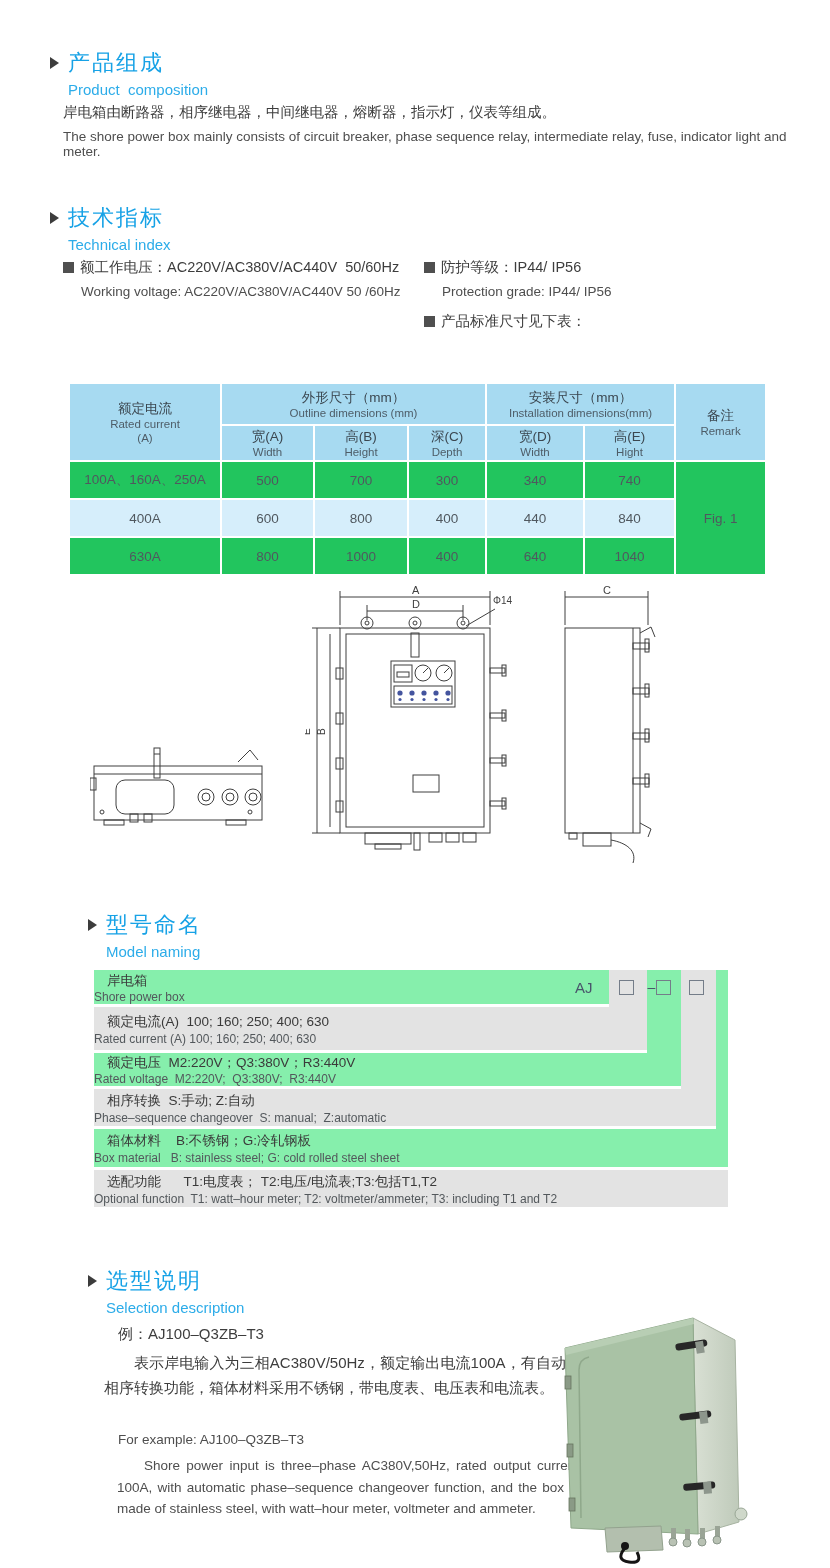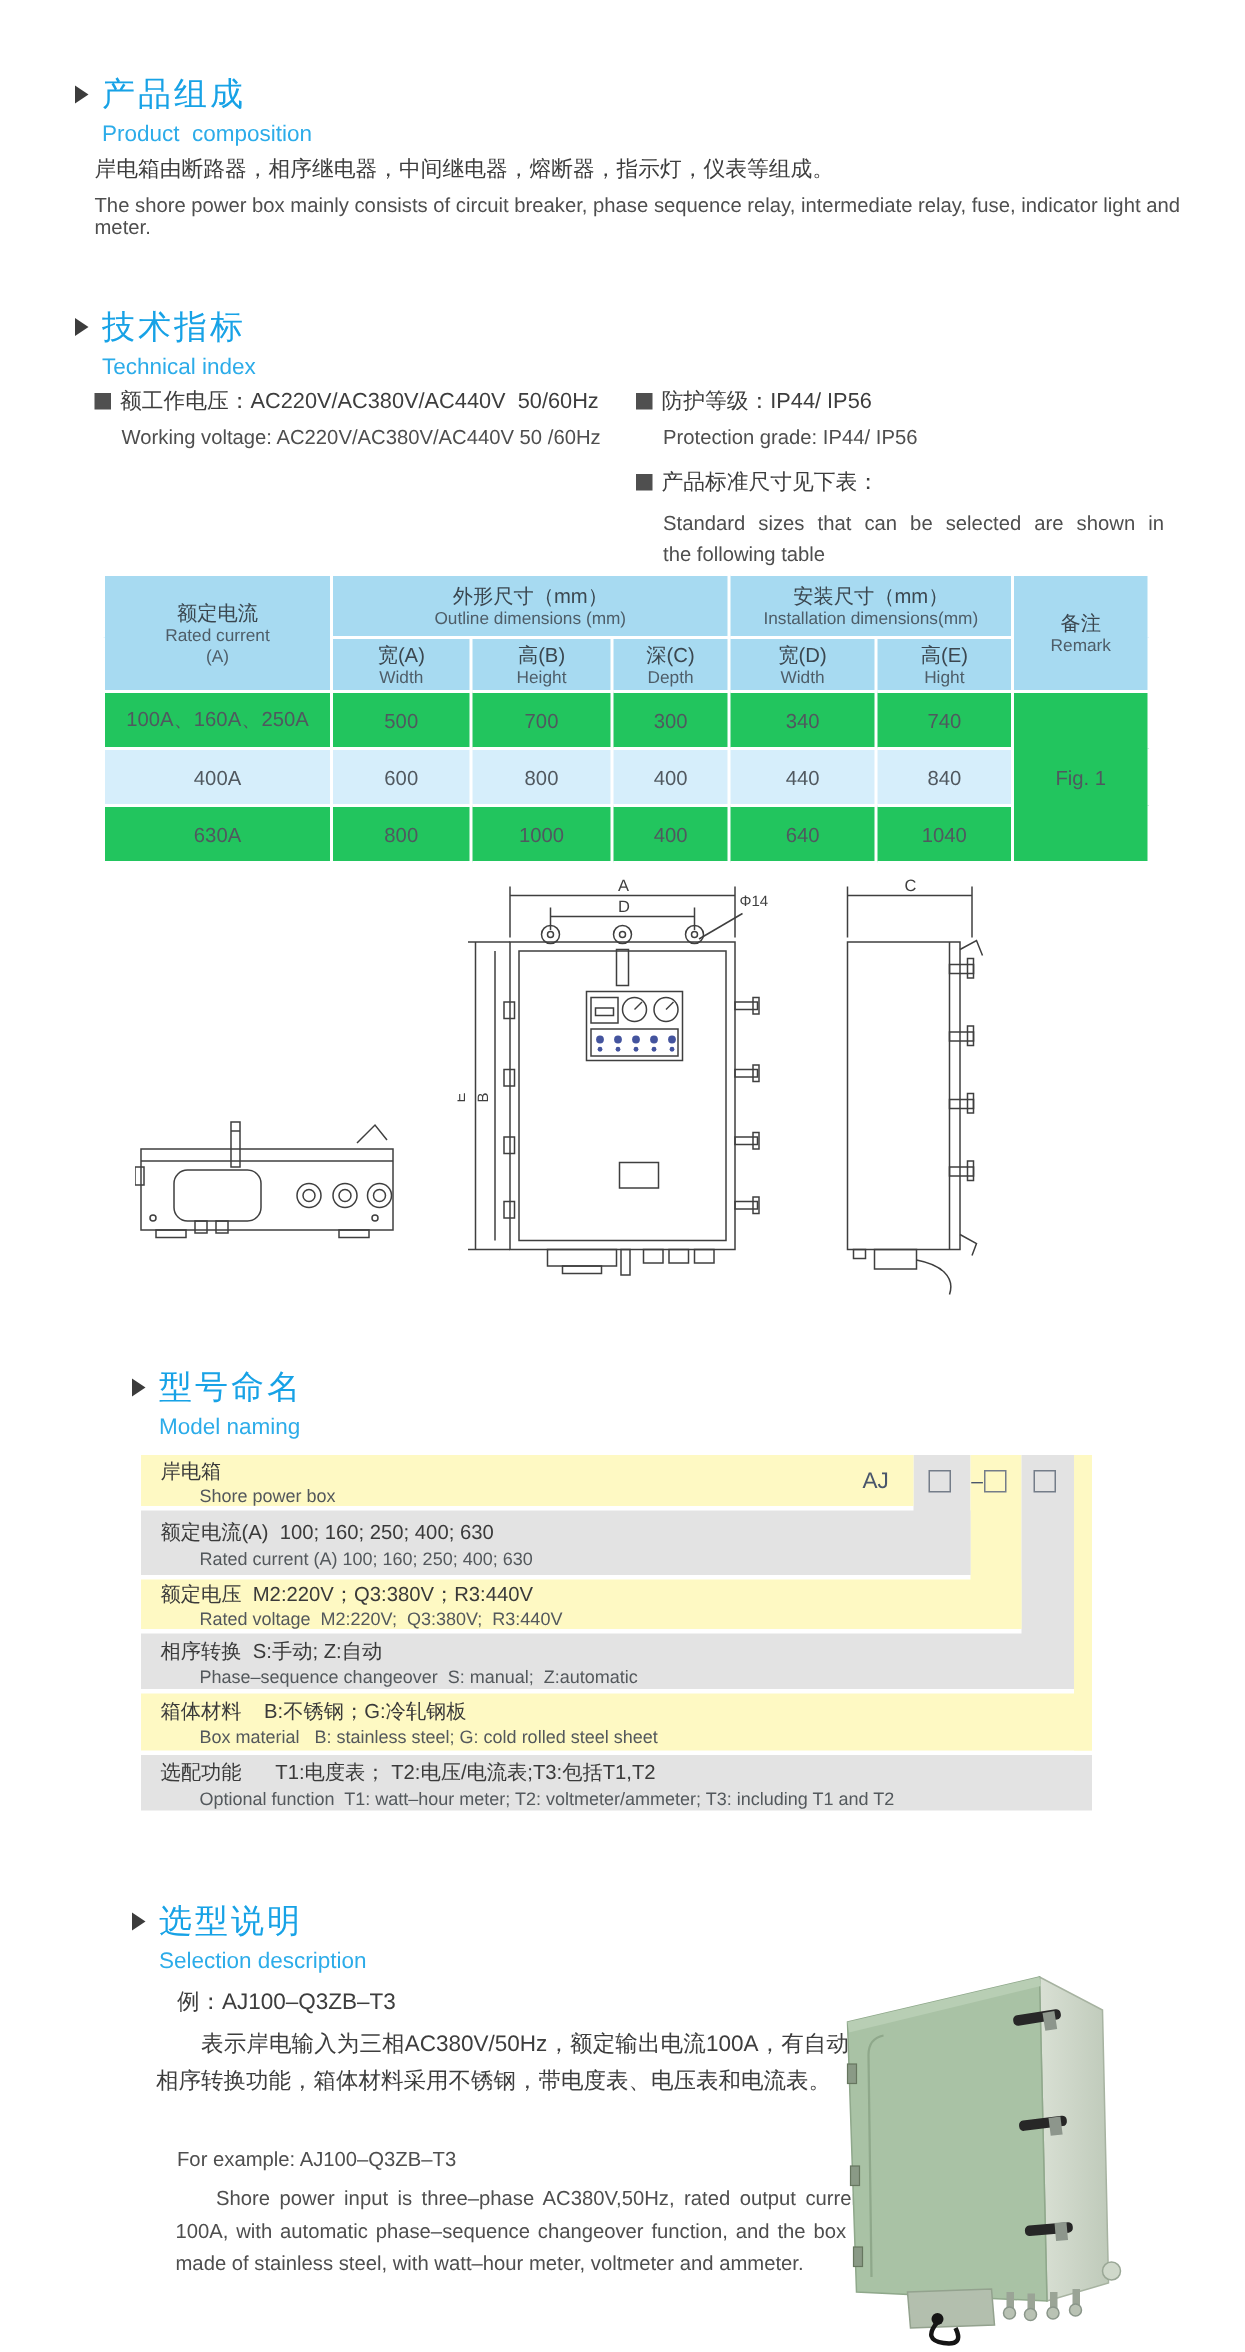--- a/index.html
+++ b/index.html
@@ -22,24 +22,24 @@
   table.dims{border-collapse:collapse;table-layout:fixed;width:697px;}
   .dims th,.dims td{border:2px solid #ffffff;text-align:center;vertical-align:middle;padding:0;font-weight:normal;}
   .dims thead th{background:#a7daf1;}
   .th-zh{font-size:13.5px;color:#3b4750;line-height:17px;}
   .th-en{font-size:11.5px;color:#4e5d68;line-height:14px;}
   .dims td{font-size:13.5px;color:#50585f;}
   .rowA{background:#22c55e;}
   .rowB{background:#d6eefb;}
   
   .nmrow{position:absolute;left:94px;}
-  .bgBlue{background:#fef9c3;}
+  .bgBlue{background:#86efac;}
   .bgGray{background:#e3e3e3;}
   .nm-zh{padding:4px 0 0 13px;font-size:13.5px;color:#3a3a3a;line-height:18px;white-space:pre-wrap;}
-  .nm-en{padding:1px 0 0 15px;font-size:12px;color:#53585c;line-height:14px;white-space:pre-wrap;margin-left:24px;}
+  .nm-en{padding:1px 0 0 0;font-size:12px;color:#53585c;line-height:14px;white-space:pre-wrap;}
   .codebox{display:inline-block;width:13px;height:13px;border:1.5px solid #747d89;background:transparent;}
   
   .para-zh{font-size:15px;color:#3d3d3d;line-height:25px;text-align:justify;text-indent:2em;}
   .para-en{font-size:13.5px;color:#4e4e4e;line-height:21.5px;text-align:justify;text-indent:2em;}
   svg text{font-family:"Liberation Sans","DejaVu Sans",sans-serif;}
   svg{display:block;}
 </style>
 </head>
 <body>
 
@@ -66,21 +66,20 @@
   <div class="abs" style="left:63px;top:258px;width:355px;">
     <div class="spec-zh"><span class="spec-sq"></span><span>额工作电压：AC220V/AC380V/AC440V  50/60Hz</span></div>
     <div class="spec-en">Working voltage: AC220V/AC380V/AC440V 50 /60Hz</div>
   </div>
   <div class="abs" style="left:424px;top:258px;width:350px;">
     <div class="spec-zh"><span class="spec-sq"></span><span>防护等级：IP44/ IP56</span></div>
     <div class="spec-en">Protection grade: IP44/ IP56</div>
   </div>
   <div class="abs" style="left:424px;top:312px;width:352px;">
     <div class="spec-zh"><span class="spec-sq"></span><span>产品标准尺寸见下表：</span></div>
-    <div class="spec-en" style="text-align:justify;line-height:21px;">Standard  sizes  that  can  be  selected  are  shown  in  the following table</div>
   </div>
 
   <table class="dims abs" style="left:68px;top:382px;">
     <colgroup>
         <col style="width:152px">
         <col style="width:93px">
         <col style="width:94px">
         <col style="width:78px">
         <col style="width:98px">
         <col style="width:91px">

